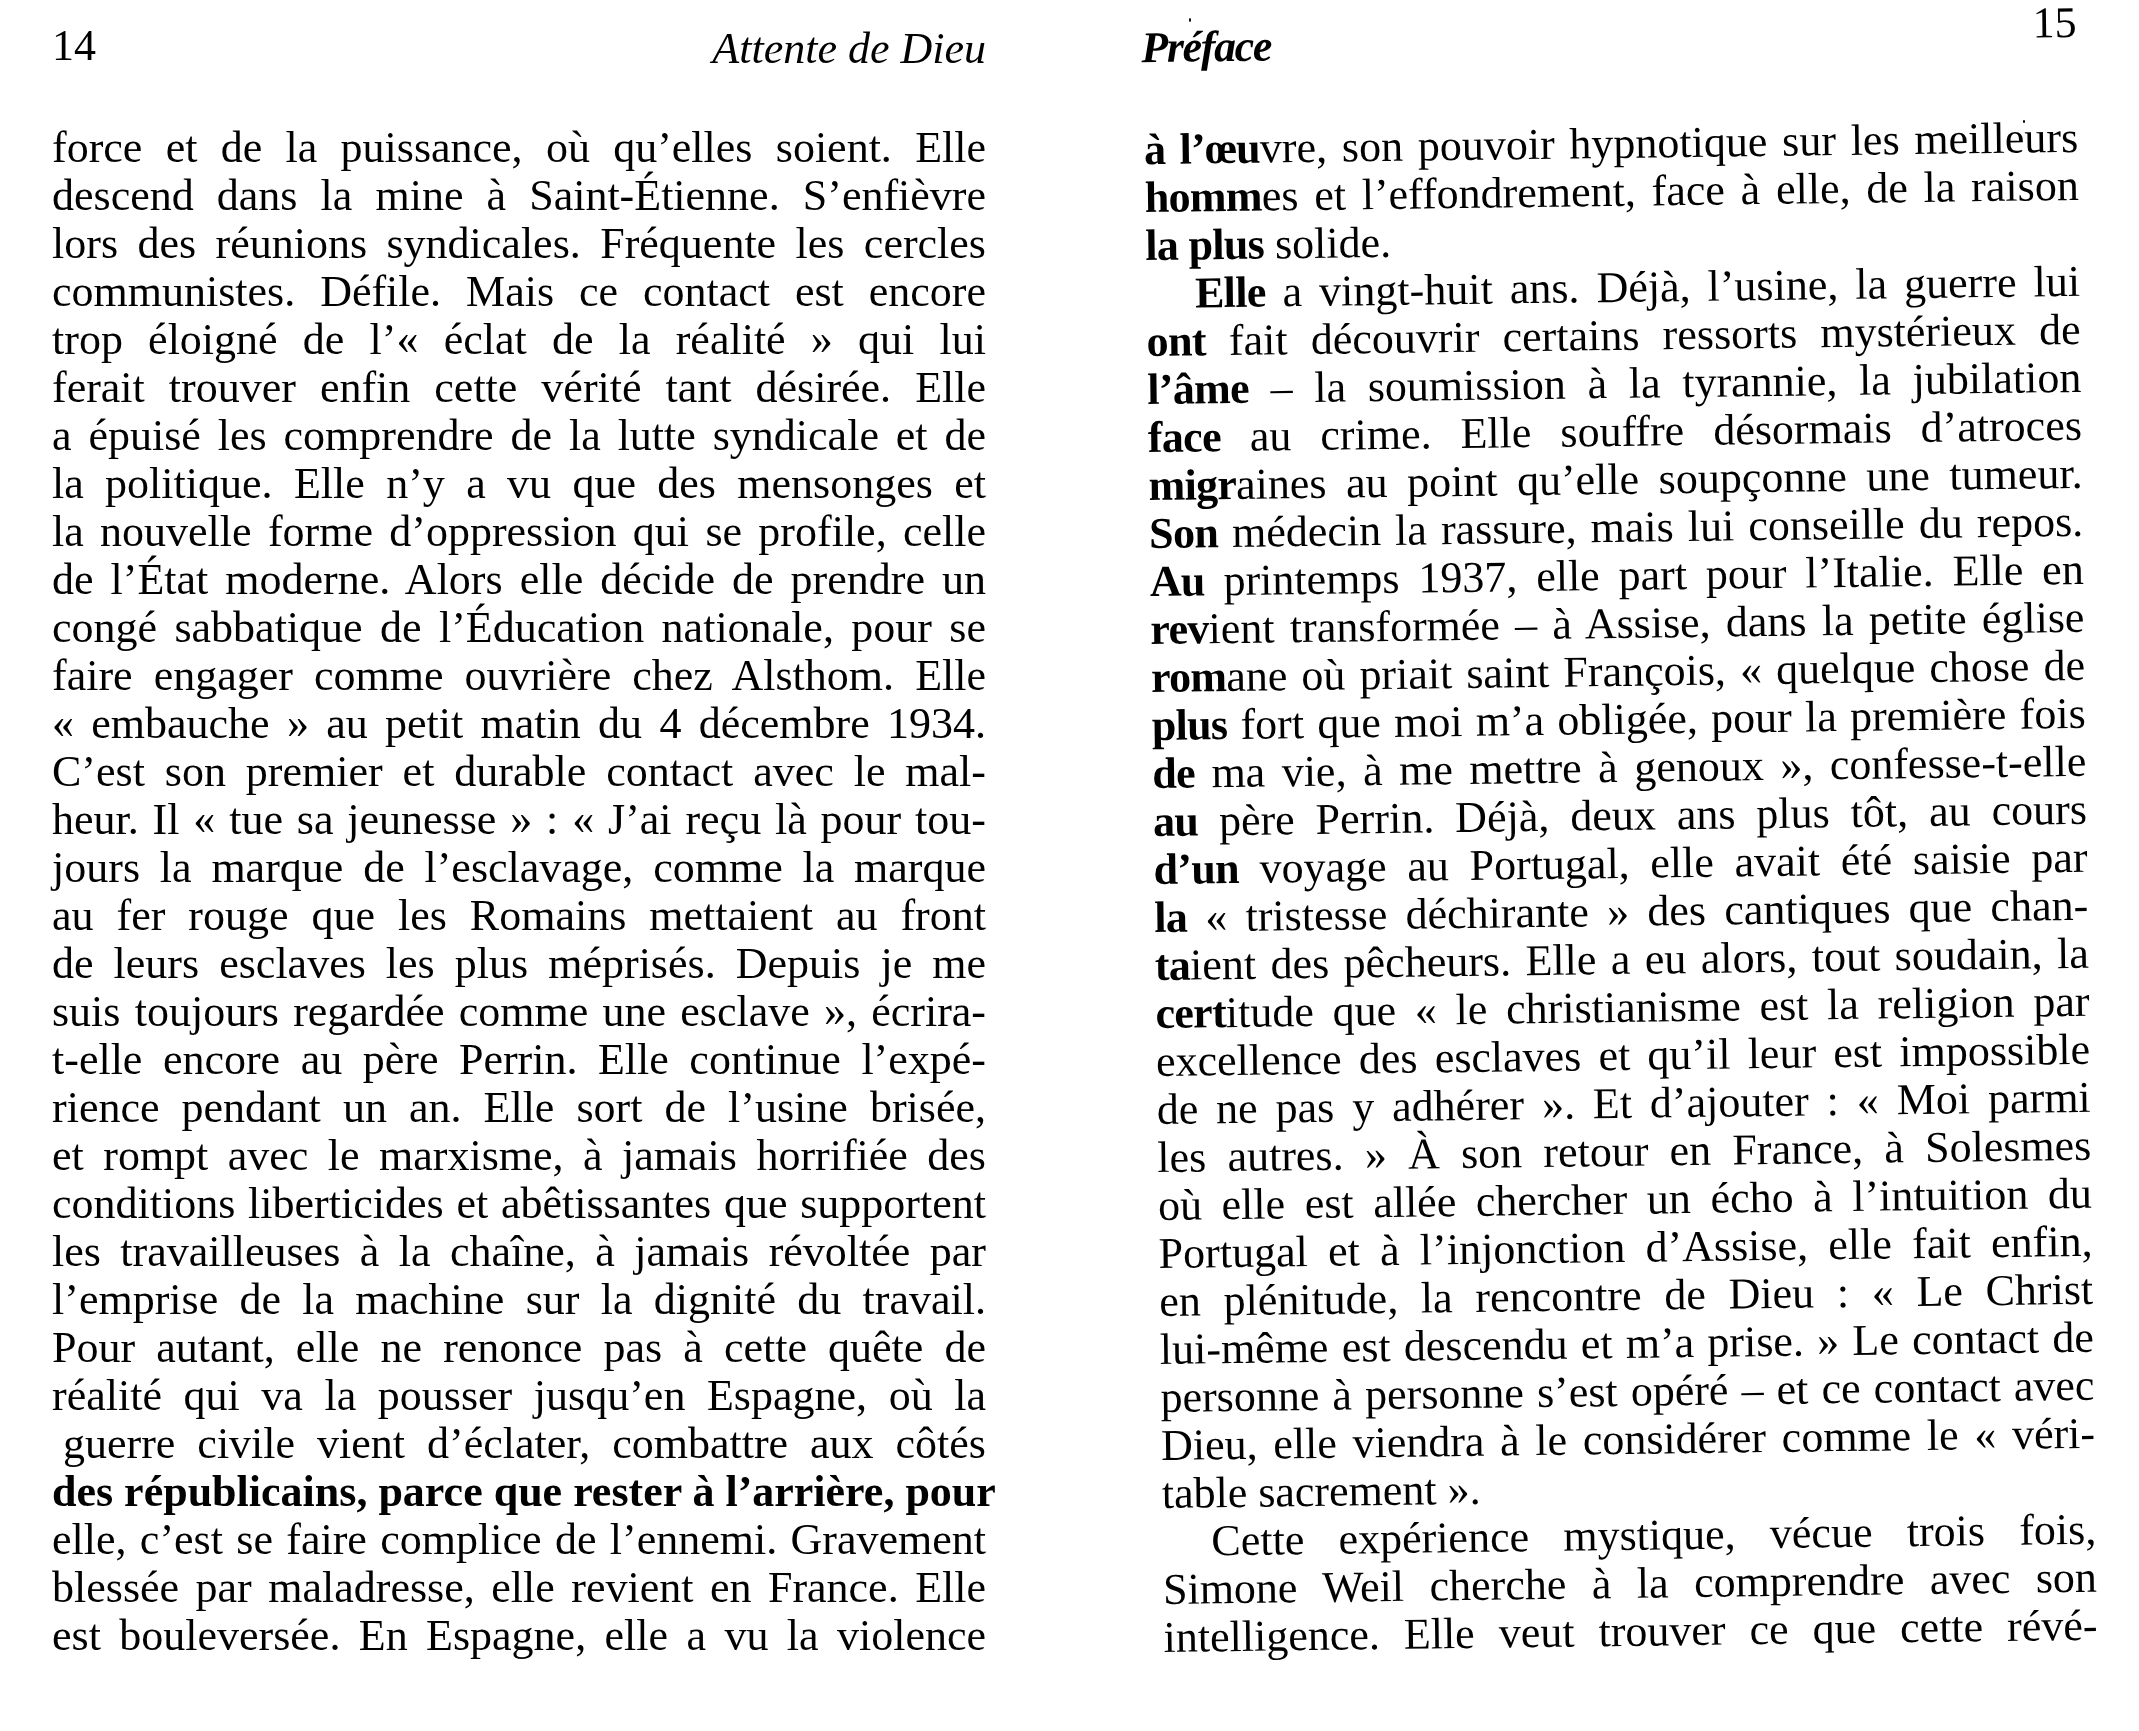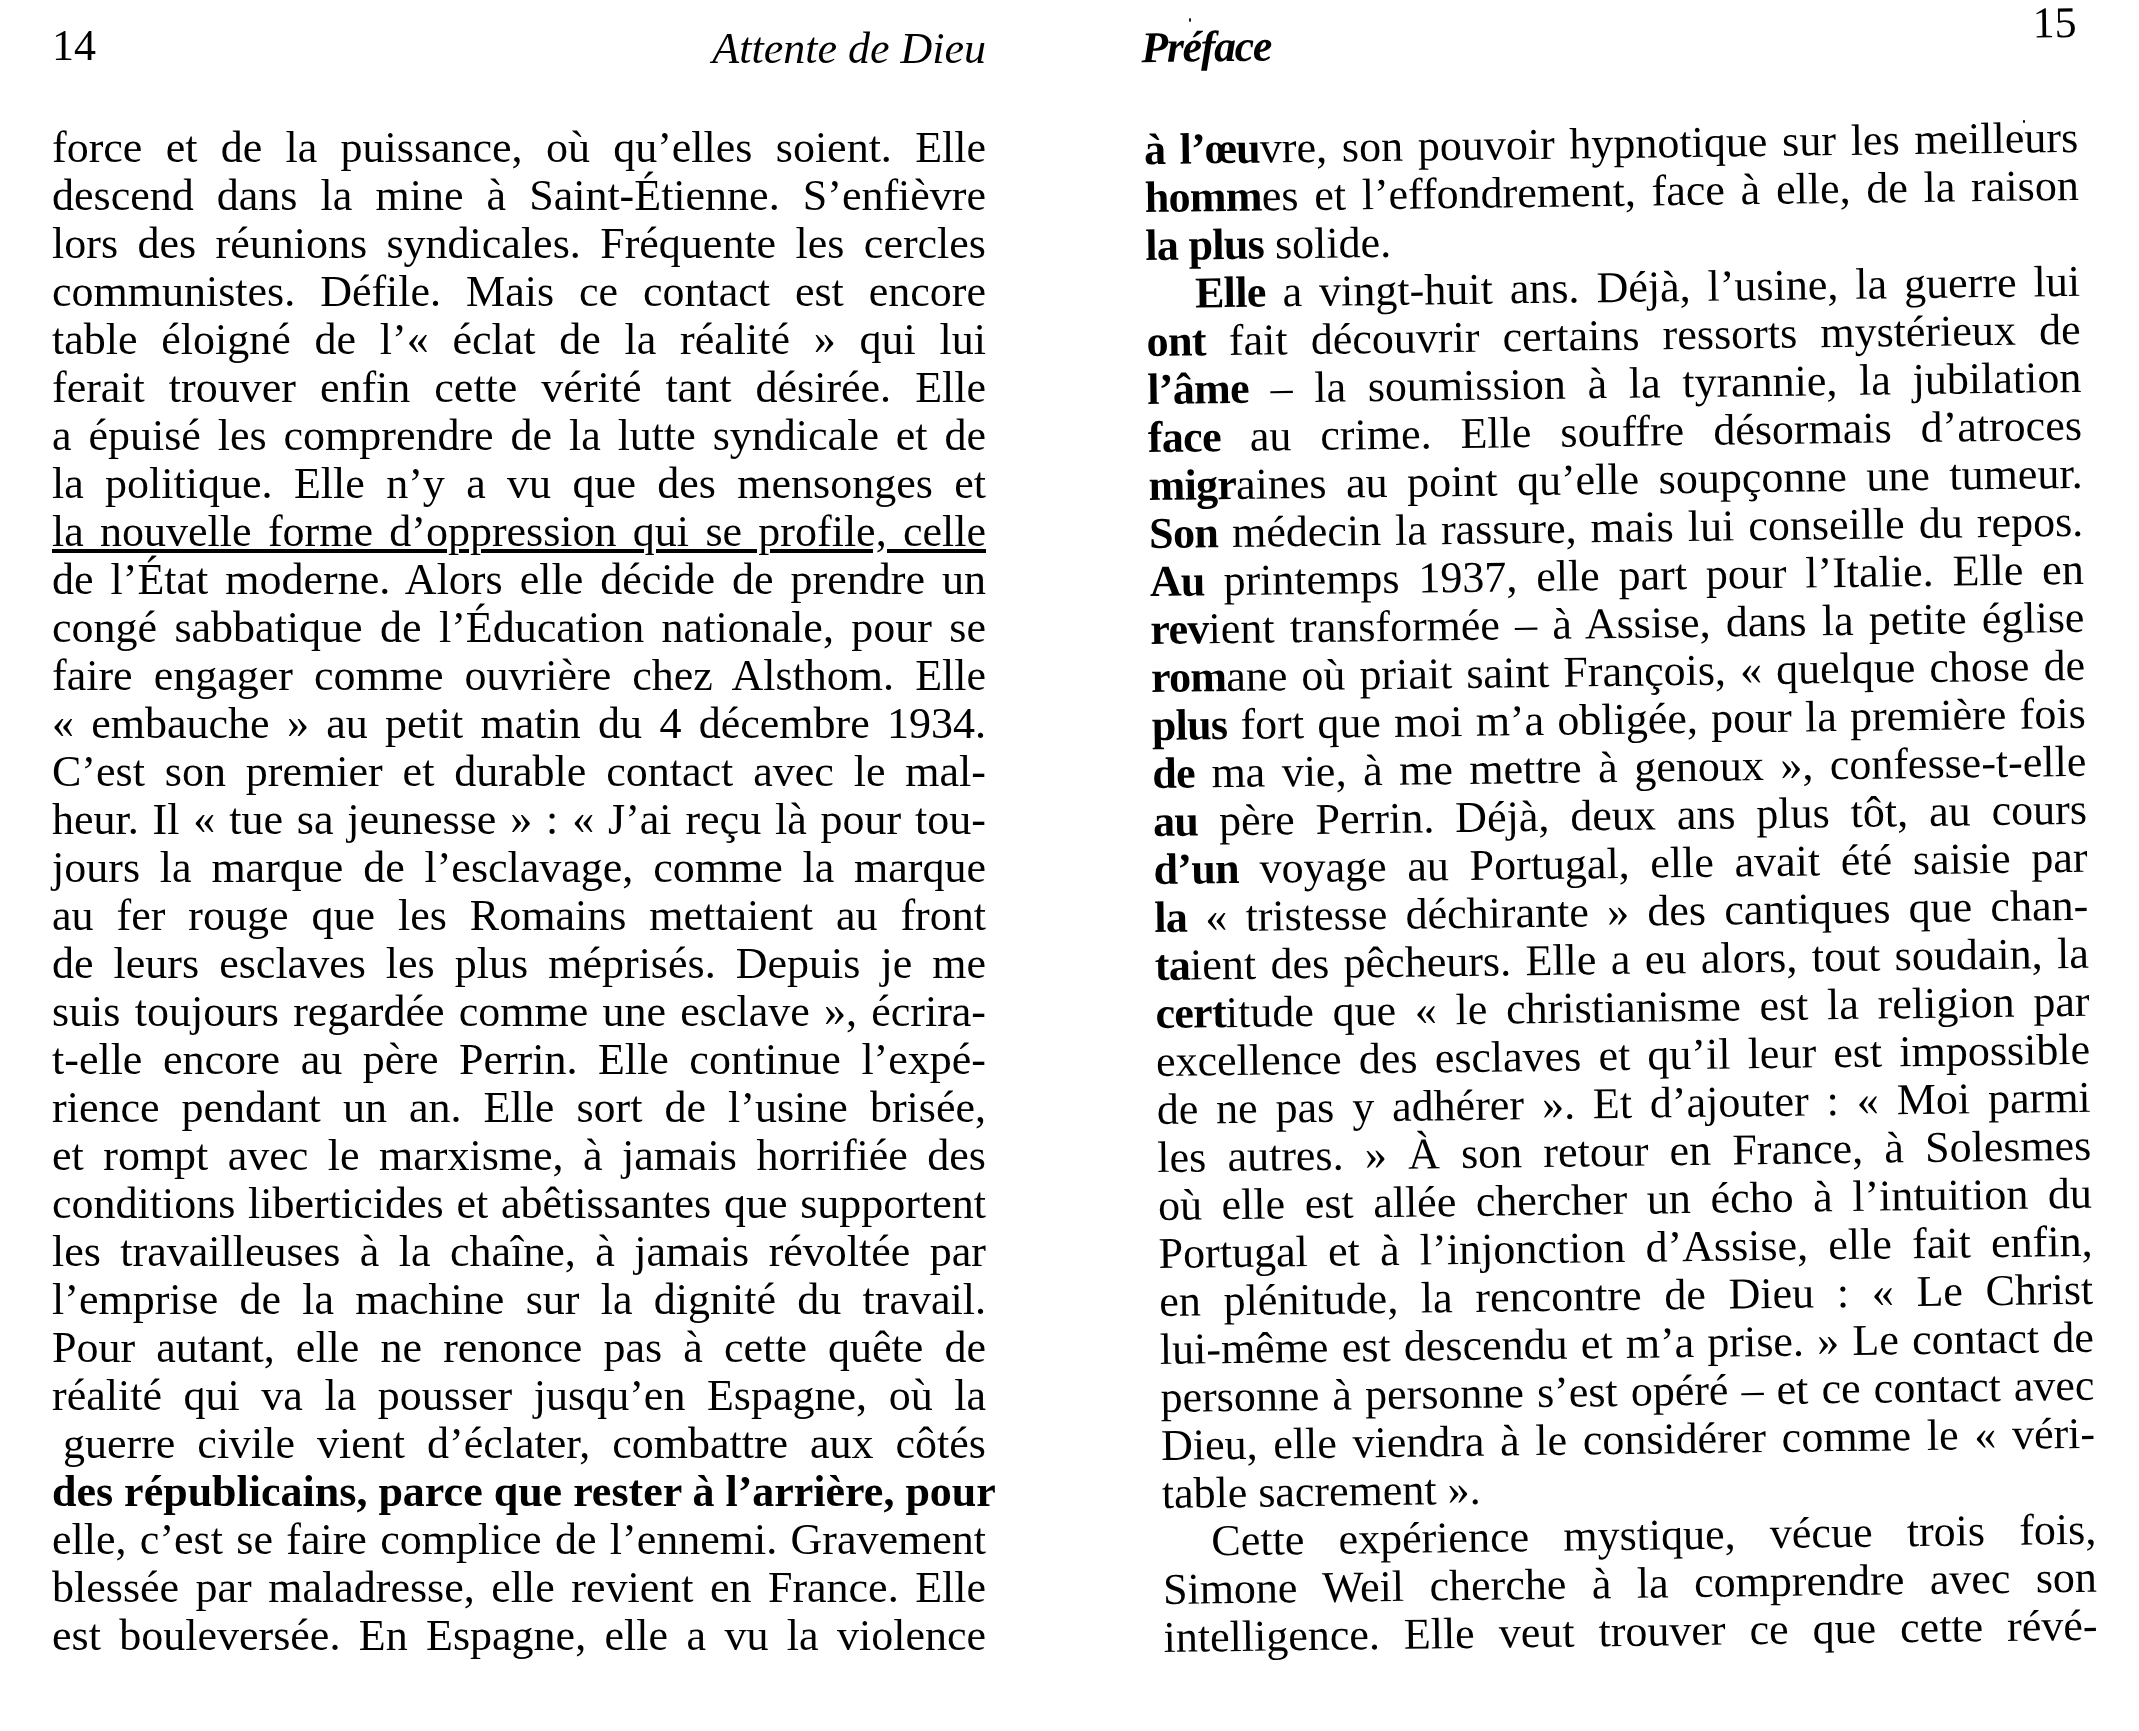--- a/index.html
+++ b/index.html
@@ -93,25 +93,25 @@
 <div class="page" id="page-left">
   <div class="running-head">
     <span class="folio">14</span>
     <span class="running-title">Attente de Dieu</span>
   </div>
   <div class="body-text" id="left-body">
       <div class="line" style="white-space: nowrap; word-spacing: 0px;"><span>force et de la puissance, où qu’elles soient. Elle</span></div>
       <div class="line" style="white-space: nowrap; word-spacing: 0px;"><span>descend dans la mine à Saint-Étienne. S’enfièvre</span></div>
       <div class="line" style="white-space: nowrap; word-spacing: 0px;"><span>lors des réunions syndicales. Fréquente les cercles</span></div>
       <div class="line" style="white-space: nowrap; word-spacing: 0px;"><span>communistes. Défile. Mais ce contact est encore</span></div>
-      <div class="line" style="white-space: nowrap; word-spacing: 0px;"><span>table éloigné de l’« éclat de la réalité » qui lui</span></div>
+      <div class="line" style="white-space: nowrap; word-spacing: 0px;"><span>trop éloigné de l’« éclat de la réalité » qui lui</span></div>
       <div class="line" style="white-space: nowrap; word-spacing: 0px;"><span>ferait trouver enfin cette vérité tant désirée. Elle</span></div>
       <div class="line" style="white-space: nowrap; word-spacing: 0px;"><span>a épuisé les comprendre de la lutte syndicale et de</span></div>
       <div class="line" style="white-space: nowrap; word-spacing: 0px;"><span>la politique. Elle n’y a vu que des mensonges et</span></div>
-      <div class="line" style="white-space: nowrap; word-spacing: 0px; text-decoration: underline;"><span>la nouvelle forme d’oppression qui se profile, celle</span></div>
+      <div class="line" style="white-space: nowrap; word-spacing: 0px;"><span>la nouvelle forme d’oppression qui se profile, celle</span></div>
       <div class="line" style="white-space: nowrap; word-spacing: 0px;"><span>de l’État moderne. Alors elle décide de prendre un</span></div>
       <div class="line" style="white-space: nowrap; word-spacing: 0px; font-family: Liberation Serif, serif;"><span>congé sabbatique de l’Éducation nationale, pour se</span></div>
       <div class="line" style="white-space: nowrap; word-spacing: 0px;"><span>faire engager comme ouvrière chez Alsthom. Elle</span></div>
       <div class="line" style="white-space: nowrap; word-spacing: 0px;"><span>« embauche » au petit matin du 4 décembre 1934.</span></div>
       <div class="line" style="white-space: nowrap; word-spacing: 0px;"><span>C’est son premier et durable contact avec le mal-</span></div>
       <div class="line" style="white-space: nowrap; word-spacing: 0px;"><span>heur. Il « tue sa jeunesse » : « J’ai reçu là pour tou-</span></div>
       <div class="line" style="white-space: nowrap; word-spacing: 0px;"><span>jours la marque de l’esclavage, comme la marque</span></div>
       <div class="line" style="white-space: nowrap; word-spacing: 0px;"><span>au fer rouge que les Romains mettaient au front</span></div>
       <div class="line" style="white-space: nowrap; word-spacing: 0px;"><span>de leurs esclaves les plus méprisés. Depuis je me</span></div>
       <div class="line" style="white-space: nowrap; word-spacing: 0px;"><span>suis toujours regardée comme une esclave », écrira-</span></div>

